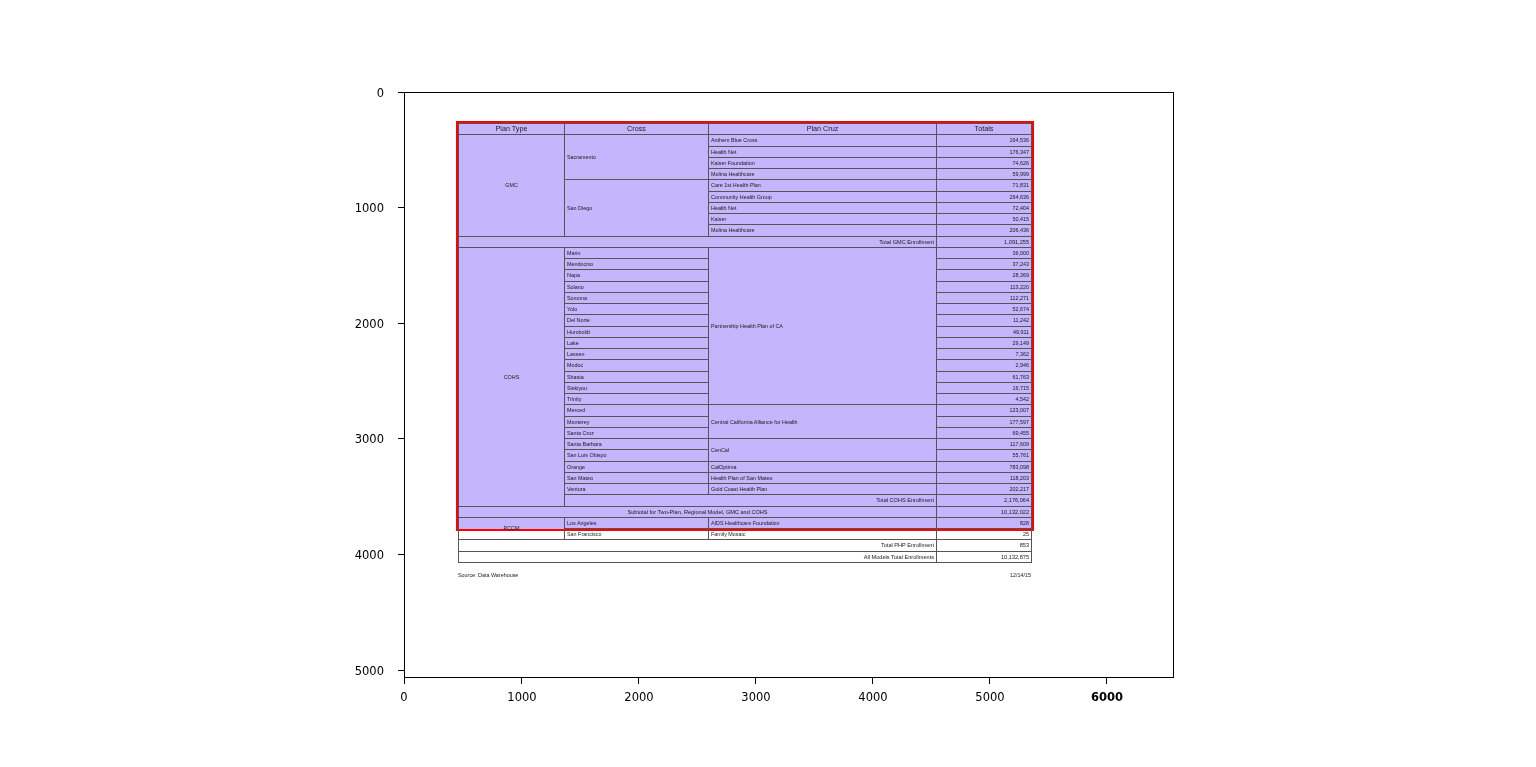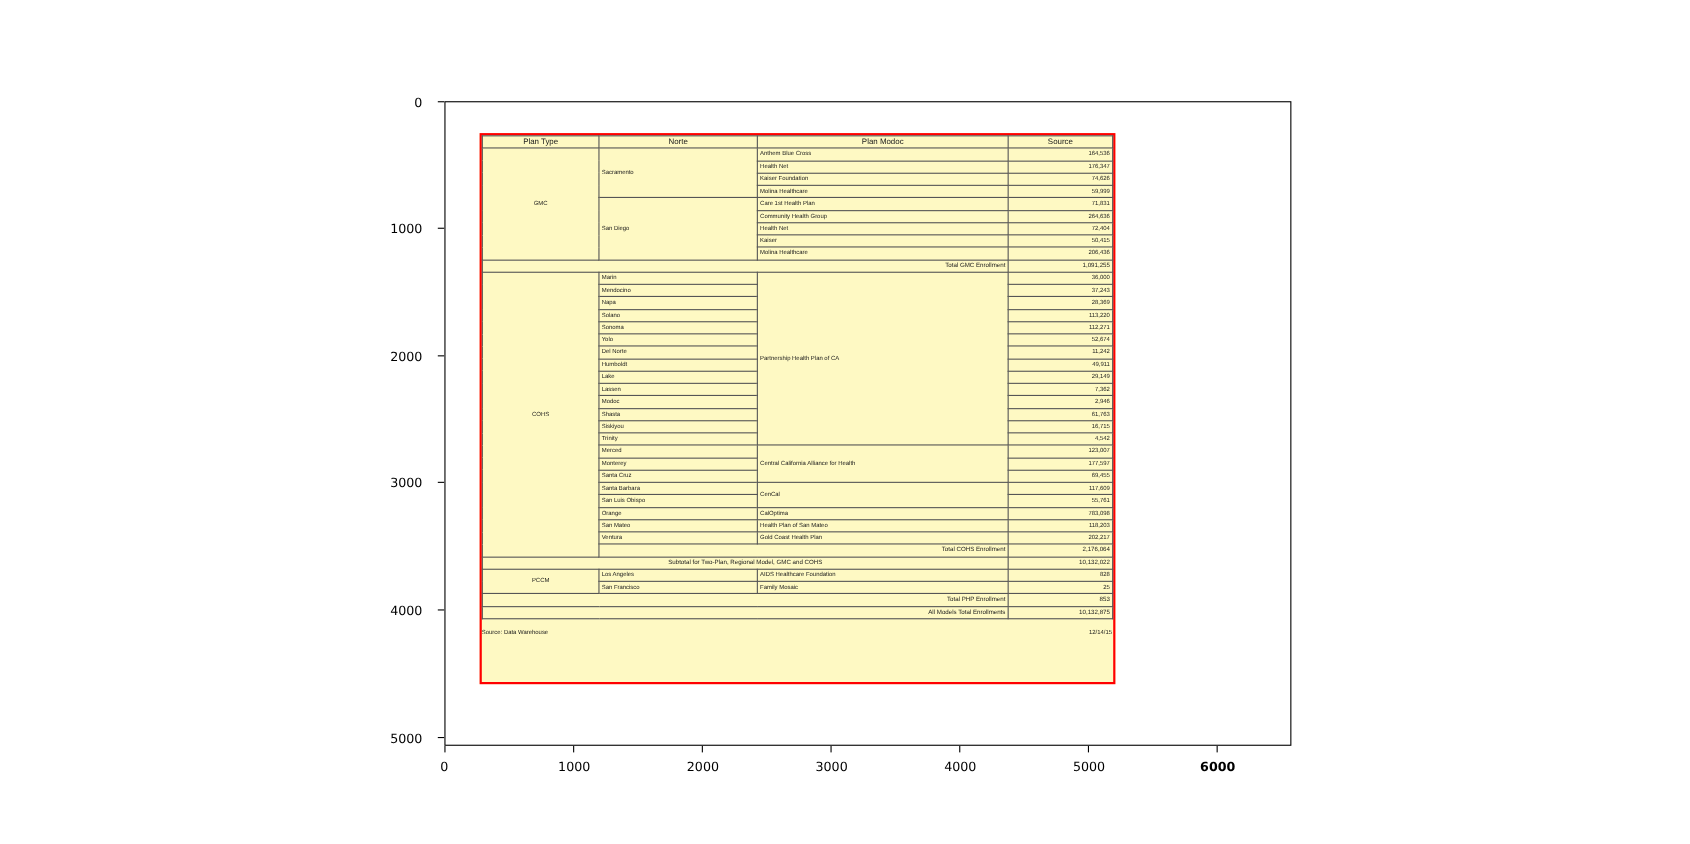--- a/index.html
+++ b/index.html
@@ -42,27 +42,27 @@
     width: 60px;
   }
   .tick-mark {
     position: absolute;
     background: #000000;
   }
 
   
   #doc-image {
     position: absolute;
-    left: 436px;
+    left: 456px;
     top: 121px;
     width: 578px;
-    height: 501px;
+    height: 410px;
     border: 2.5px solid #ff0000;
     box-sizing: border-box;
-    background: #fef9c3;
+    background: #c4b5fd;
   }
 
   #doc-inner {
     position: absolute;
     left: 0px;
     top: 0px;
     right: 0px;
     bottom: 0px;
     padding: 0;
   }
@@ -161,23 +161,23 @@
     <table class="doc-table">
       <colgroup>
         <col class="col-plan">
           <col class="col-county">
           <col class="col-name">
           <col class="col-total">
       </colgroup>
       <tbody>
         <tr class="hdr">
           <td>Plan Type</td>
-          <td>Norte</td>
-          <td>Plan Modoc</td>
-          <td>Source</td>
+          <td>Cross</td>
+          <td>Plan Cruz</td>
+          <td>Totals</td>
         </tr>
 
         <tr>
           <td class="vmid" rowspan="9">GMC</td>
           <td class="vleft" rowspan="4">Sacramento</td>
           <td>Anthem Blue Cross</td>
           <td class="num">164,536</td>
         </tr>
         <tr>
           <td>Health Net</td>

